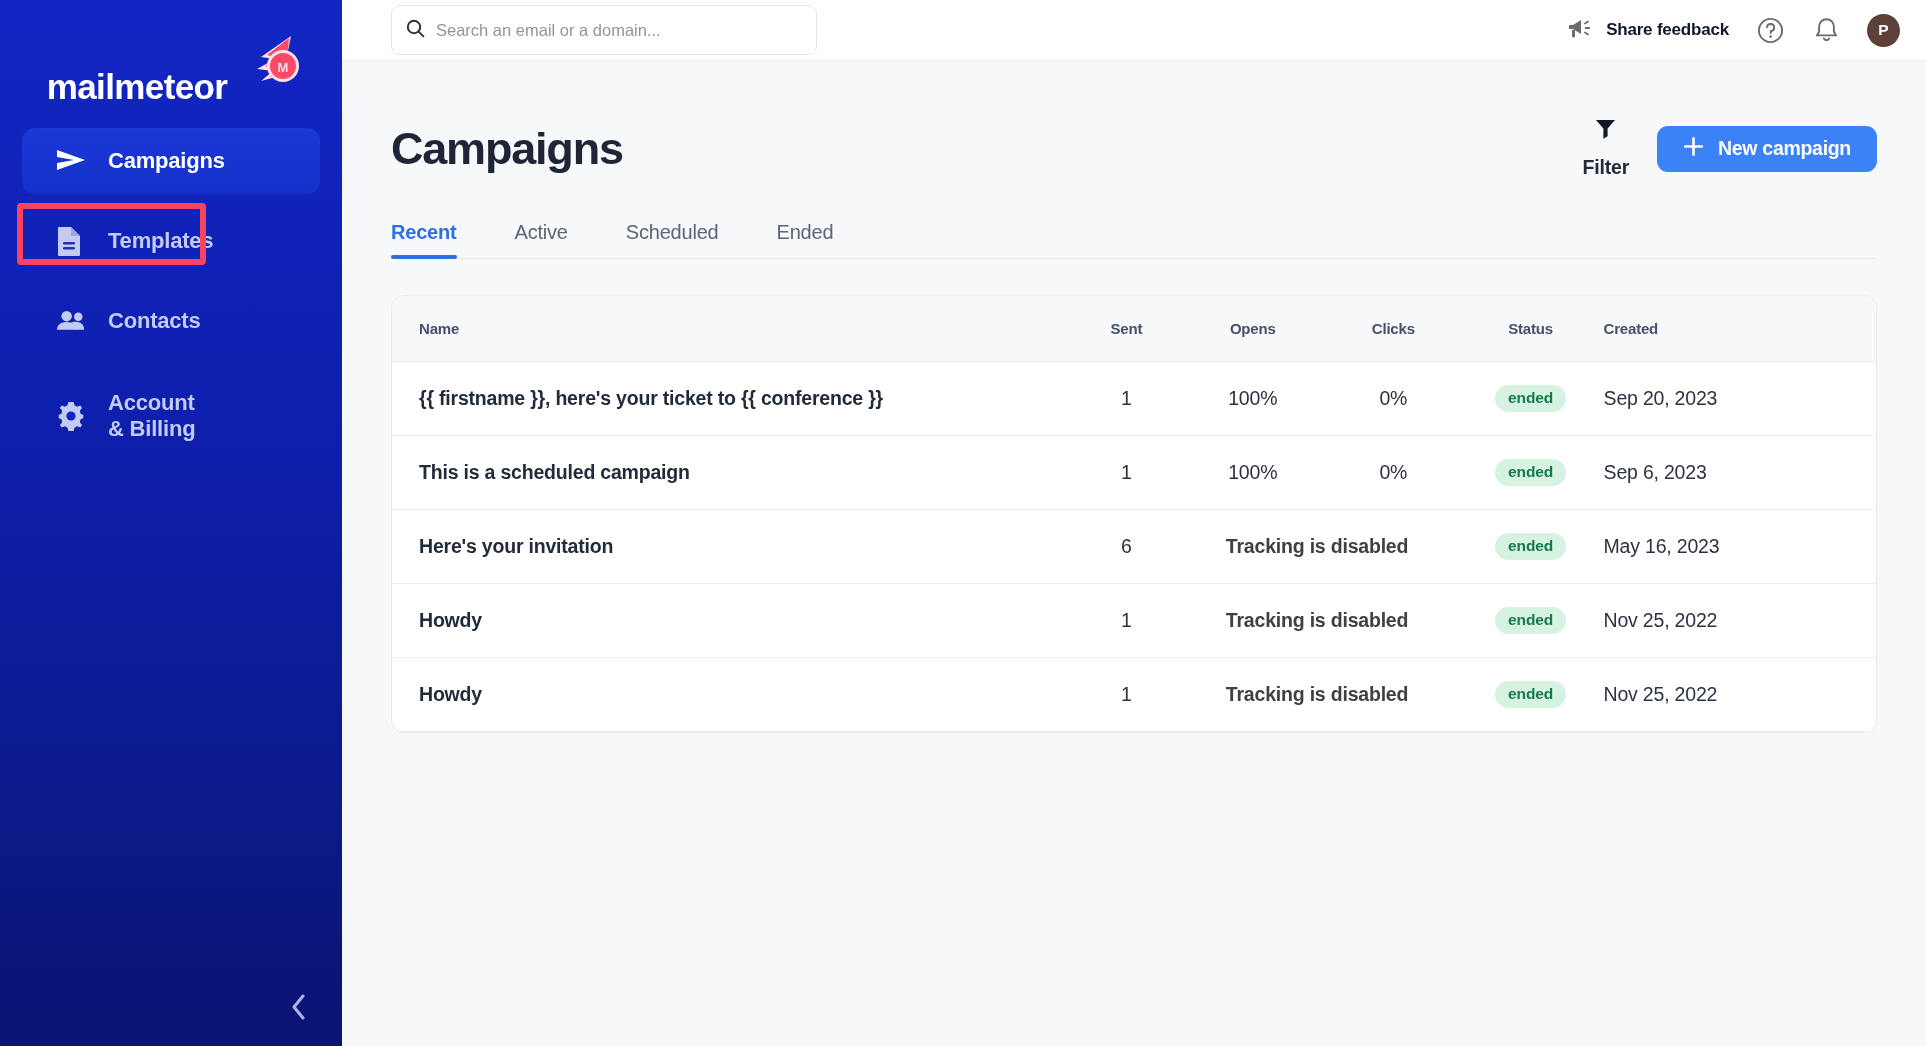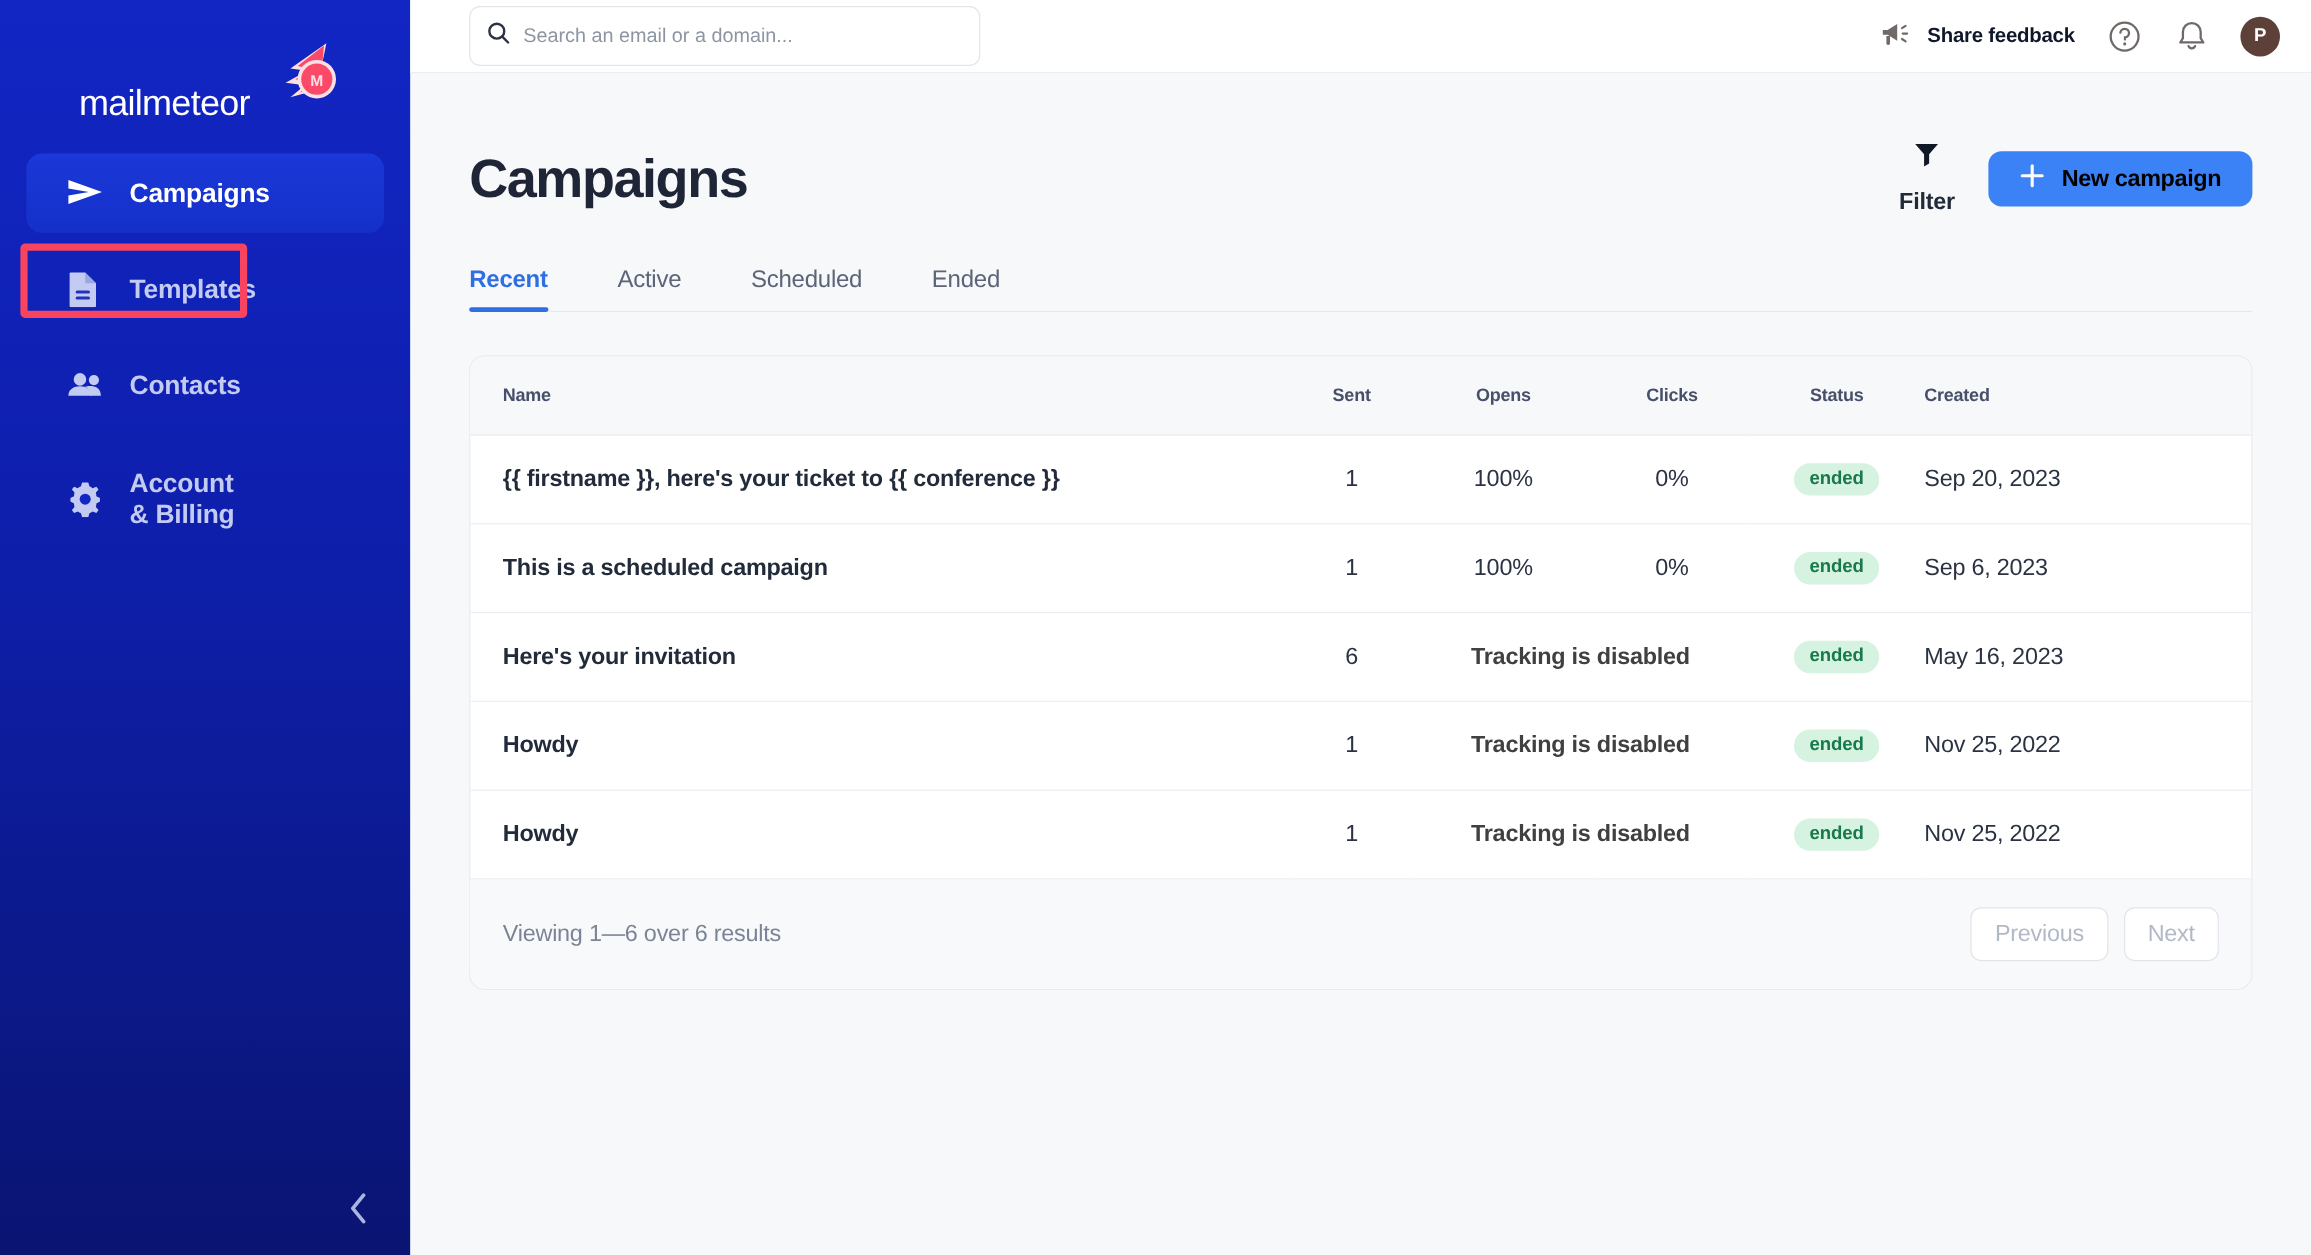--- a/index.html
+++ b/index.html
@@ -16,21 +16,21 @@
     width: 342px; height: 1046px; flex: 0 0 342px;
     background: linear-gradient(180deg, #1226c4 0%, #0e1fad 42%, #0c1a8f 72%, #0a1472 100%);
     position: relative;
     color: #fff;
   }
   .logo-wrap {
     display: flex; align-items: center; justify-content: center;
     padding-top: 34px; padding-left: 6px; height: 120px;
   }
   .logo-text {
-    font-size: 30px; font-weight: 400; letter-spacing: -0.6px;
+    font-size: 35px; font-weight: 700; letter-spacing: -0.6px;
     color: #ffffff;
     margin-top: 20px;
   }
   .logo-mark { margin-left: 4px; margin-top: -26px; }
 
   .nav { padding: 8px 22px 0 22px; }
   .nav-item {
     display: flex; align-items: center;
     height: 66px; border-radius: 13px;
     padding-left: 34px; margin-bottom: 14px;
@@ -98,21 +98,21 @@
   }
   .head-actions { margin-left: auto; display: flex; align-items: center; gap: 26px; }
   .filter-btn {
     display: flex; align-items: center; gap: 12px; cursor: pointer;
     font-size: 19.5px; font-weight: 700; color: #222b3a; letter-spacing: -0.2px;
     padding: 6px 2px;
     flex-direction: column;
   }
   .primary-btn {
     display: flex; align-items: center; gap: 14px; cursor: pointer;
-    background: #3b82f6; color: #000000; border-radius: 11px;
+    background: #3b82f6; color: #ffffff; border-radius: 11px;
     height: 46px; padding: 0 26px; font-size: 19.5px; font-weight: 700;
     letter-spacing: -0.3px; border: none;
     font-family: "Liberation Sans", sans-serif;
   }
 
   .tabs { display: flex; gap: 0; margin-top: 36px; border-bottom: 1px solid #e6e9ee; }
   .tab {
     font-size: 20px; color: #5c6personally; padding: 0 0 14px 0; margin-right: 58px;
     cursor: pointer; color: #5b6478; position: relative; letter-spacing: -0.2px;
   }
@@ -363,24 +363,17 @@
               <tr>
                 <td class="name col-name" style="padding-left: 27px;">Howdy</td>
                 <td class="c col-sent">1</td>
                 <td class="c muted-cell" colspan="2">Tracking is disabled</td>
                 <td class="c col-status"><span class="badge">ended</span></td>
                 <td class="col-created">Nov 25, 2022</td>
               </tr>
             </tbody>
         </table>
 
-        <div class="footer">
-          <div class="footer-text">Viewing 1—6 over 6 results</div>
-          <div class="pager">
-            <button>Previous</button>
-            <button>Next</button>
-          </div>
-        </div>
       </div>
 
     </div>
   </section>
 </div>
 
 </body></html>

